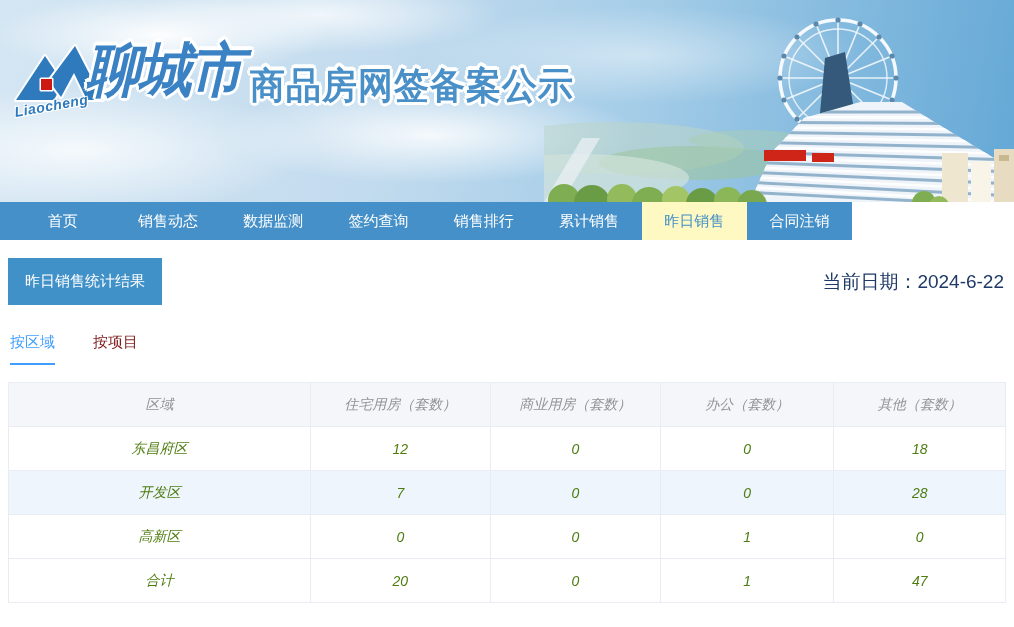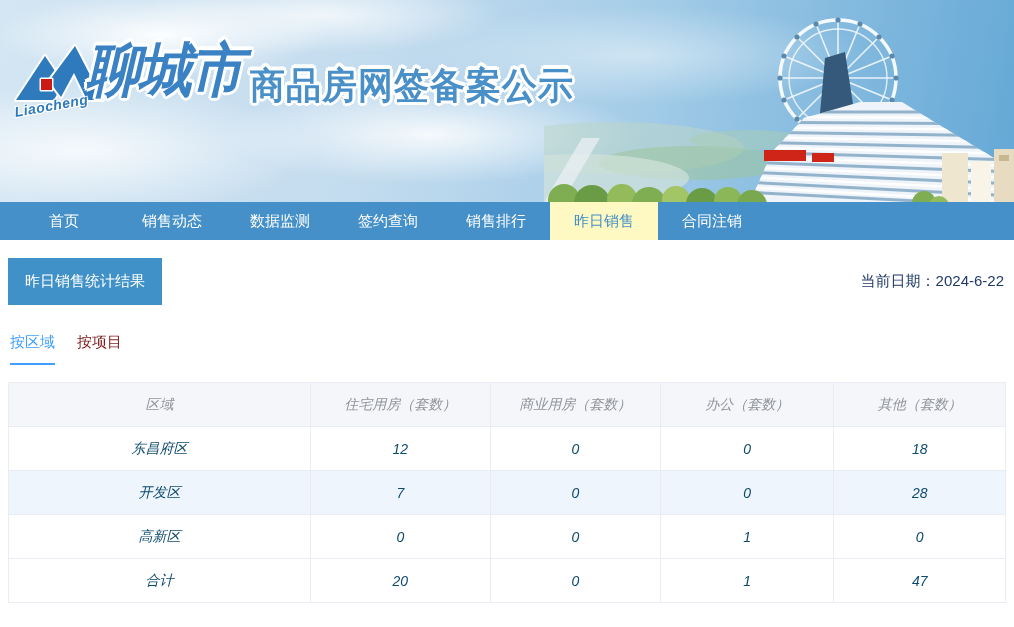--- a/index.html
+++ b/index.html
@@ -32,48 +32,48 @@
     text-shadow:-2px -2px 0 #fff,2px -2px 0 #fff,-2px 2px 0 #fff,2px 2px 0 #fff,0 3px 0 #fff,0 -3px 0 #fff,3px 0 0 #fff,-3px 0 0 #fff;
   }
   .brand-sub{
     position:absolute; left:250px; top:62px;
     font-size:35px; font-weight:bold; color:#4a90c8; letter-spacing:1px;
     transform:scaleY(1.05);
     text-shadow:-2px -2px 0 #fff,2px -2px 0 #fff,-2px 2px 0 #fff,2px 2px 0 #fff,0 3px 0 #fff,0 -3px 0 #fff,3px 0 0 #fff,-3px 0 0 #fff;
   }
 
   
-  .main-nav{ display:flex; width:1014px; height:38px; background:#4590c8; padding-left:10px; }
+  .main-nav{ display:flex; width:852px; height:38px; background:#4590c8; padding-left:10px; }
   .nav-item{
     width:108px; height:38px; line-height:38px; text-align:center;
     color:#fff; font-size:15px; text-decoration:none; cursor:pointer; display:block;
   }
   .nav-item.active{ background:#fef9c3; color:#4590c8; }
 
   
   .content{ padding:0 8px; }
   .page-head{ margin-top:18px; display:flex; justify-content:space-between; align-items:center; }
   .page-title{
     background:#4191c9; color:#fff; font-size:15px; padding:14px 17px; display:inline-block;
   }
-  .current-date{ color:#1f3a68; font-size:15px; padding-right:2px; }
-
-  .view-tabs{ margin-top:28px; display:flex; gap:22px; padding-left:2px; font-size:15px; }
+  .current-date{ color:#1f3a68; font-size:19px; padding-right:2px; }
+
+  .view-tabs{ margin-top:28px; display:flex; gap:38px; padding-left:2px; font-size:15px; }
   .view-tab{ padding-bottom:13px; cursor:pointer; position:relative; color:#7f1d1d; }
   .view-tab.active{ color:#409eff; }
   .view-tab.active::after{
     content:""; position:absolute; left:0; bottom:0; width:100%; height:2px; background:#409eff;
   }
 
   table.stats{ margin-top:17px; width:998px; border-collapse:collapse; table-layout:fixed; }
   table.stats th, table.stats td{
     border:1px solid #e9edf3; height:44px; text-align:center; font-size:14px; font-weight:400;font-style:italic;
   }
   table.stats th{ background:#f4f6f9; color:#909399; }
-  table.stats td{ color:#0c4a6e; background:#fff; }
+  table.stats td{ color:#4d7c0f; background:#fff; }
   table.stats tr.striped td{ background:#eef5fc; }
 </style>
 </head>
 <body>
 
 <header class="site-header">
 
   <svg class="skyline" viewBox="0 0 470 202" xmlns="http://www.w3.org/2000/svg" aria-hidden="true">
 
     <ellipse cx="70" cy="148" rx="130" ry="26" fill="#bcd6c8" opacity=".55"></ellipse>
@@ -189,20 +189,21 @@
   <div class="brand-city">聊城市</div>
   <div class="brand-sub">商品房网签备案公示</div>
 </header>
 
 <nav class="main-nav" id="main-nav">
     <a class="nav-item">首页</a>
     <a class="nav-item">销售动态</a>
     <a class="nav-item">数据监测</a>
     <a class="nav-item">签约查询</a>
     <a class="nav-item">销售排行</a>
+    <a class="nav-item">累计销售</a>
     <a class="nav-item active">昨日销售</a>
     <a class="nav-item">合同注销</a>
   </nav>
 
 <main class="content">
   <div class="page-head">
     <div class="page-title">昨日销售统计结果</div>
     <div class="current-date">当前日期：2024-6-22</div>
   </div>
 

